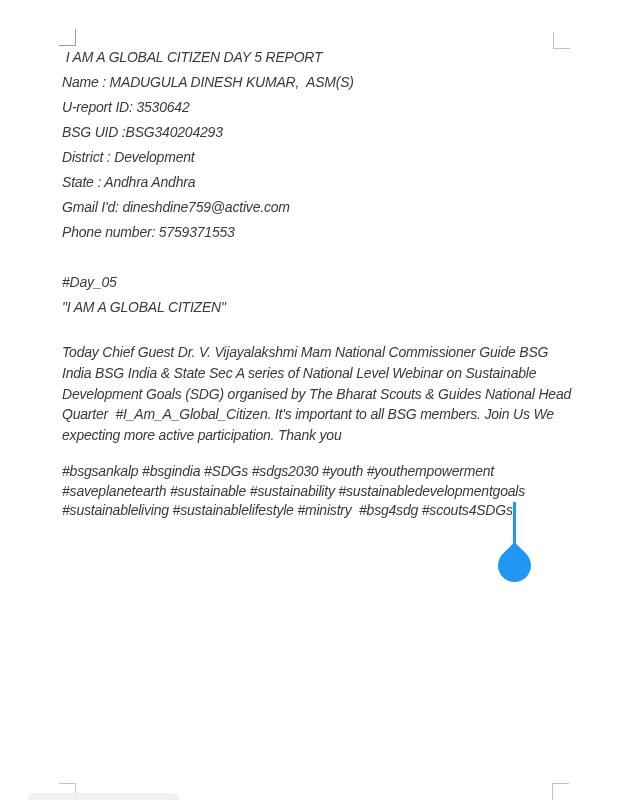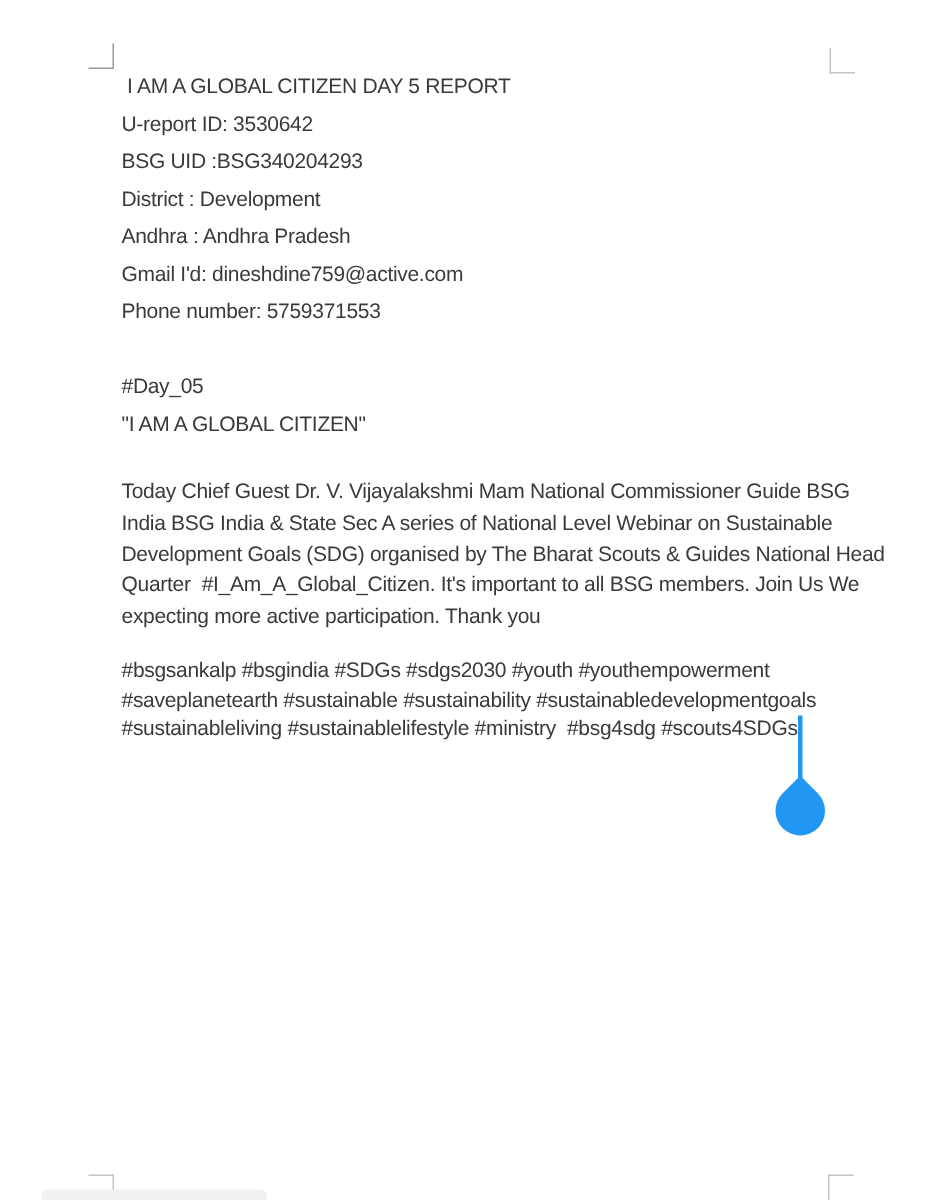--- a/index.html
+++ b/index.html
@@ -19,27 +19,28 @@
     height: 16px;
   }
   .mark.tl { left: 59px;  top: 29px;  border-right: 1px solid var(--mark-dark);  border-bottom: 1px solid var(--mark-dark); }
   .mark.tr { left: 553px; top: 32px;  border-left: 1px solid var(--mark-light); border-bottom: 1px solid var(--mark-light); }
   .mark.bl { left: 59px;  top: 783px; border-right: 1px solid var(--mark-light); border-top: 1px solid var(--mark-light); }
   .mark.br { left: 552px; top: 783px; border-left: 1px solid var(--mark-light); border-top: 1px solid var(--mark-light); }
 
   
   .text-area {
     position: absolute;
-    left: 81px;
+    left: 62px;
     top: 47px;
     width: 500px;
     color: var(--text-color);
     font-size: 14px;
     line-height: 20.6px;
     letter-spacing: -0.2px;
+    font-style: italic;
   }
   .text-area p {
     margin: 0 0 4.4px 0;
     white-space: pre;
   }
   .blank-line { height: 25px; }
   p.body-para { margin-top: 25px; }
   p.hashtags-para { margin-top: 17px; line-height: 19.5px; }
 
   
@@ -83,24 +84,25 @@
 </head>
 <body style="--text-color: #3a3a3a; --accent: #2196F3; --mark-dark: #9a9a9a; --mark-light: #c4c4c4; background: rgb(255, 255, 255);">
 
 <div class="mark tl"></div>
 <div class="mark tr"></div>
 <div class="mark bl"></div>
 <div class="mark br"></div>
 
 <div class="text-area">
   <p> I AM A GLOBAL CITIZEN DAY 5 REPORT</p>
+  <p>Name : MADUGULA DINESH KUMAR,  ASM(S)</p>
   <p>U-report ID: 3530642</p>
   <p>BSG UID :BSG340204293</p>
   <p>District : Development</p>
-  <p>Andhra : Andhra Pradesh</p>
+  <p>State : Andhra Andhra</p>
   <p>Gmail I'd: dineshdine759@active.com</p>
   <p>Phone number: 5759371553</p>
   <div class="blank-line"></div>
   <p>#Day_05</p>
   <p>"I AM A GLOBAL CITIZEN"</p>
   <p class="body-para">Today Chief Guest Dr. V. Vijayalakshmi Mam National Commissioner Guide BSG
 India BSG India &amp; State Sec A series of National Level Webinar on Sustainable
 Development Goals (SDG) organised by The Bharat Scouts &amp; Guides National Head
 Quarter  #I_Am_A_Global_Citizen. It's important to all BSG members. Join Us We
 expecting more active participation. Thank you</p>

